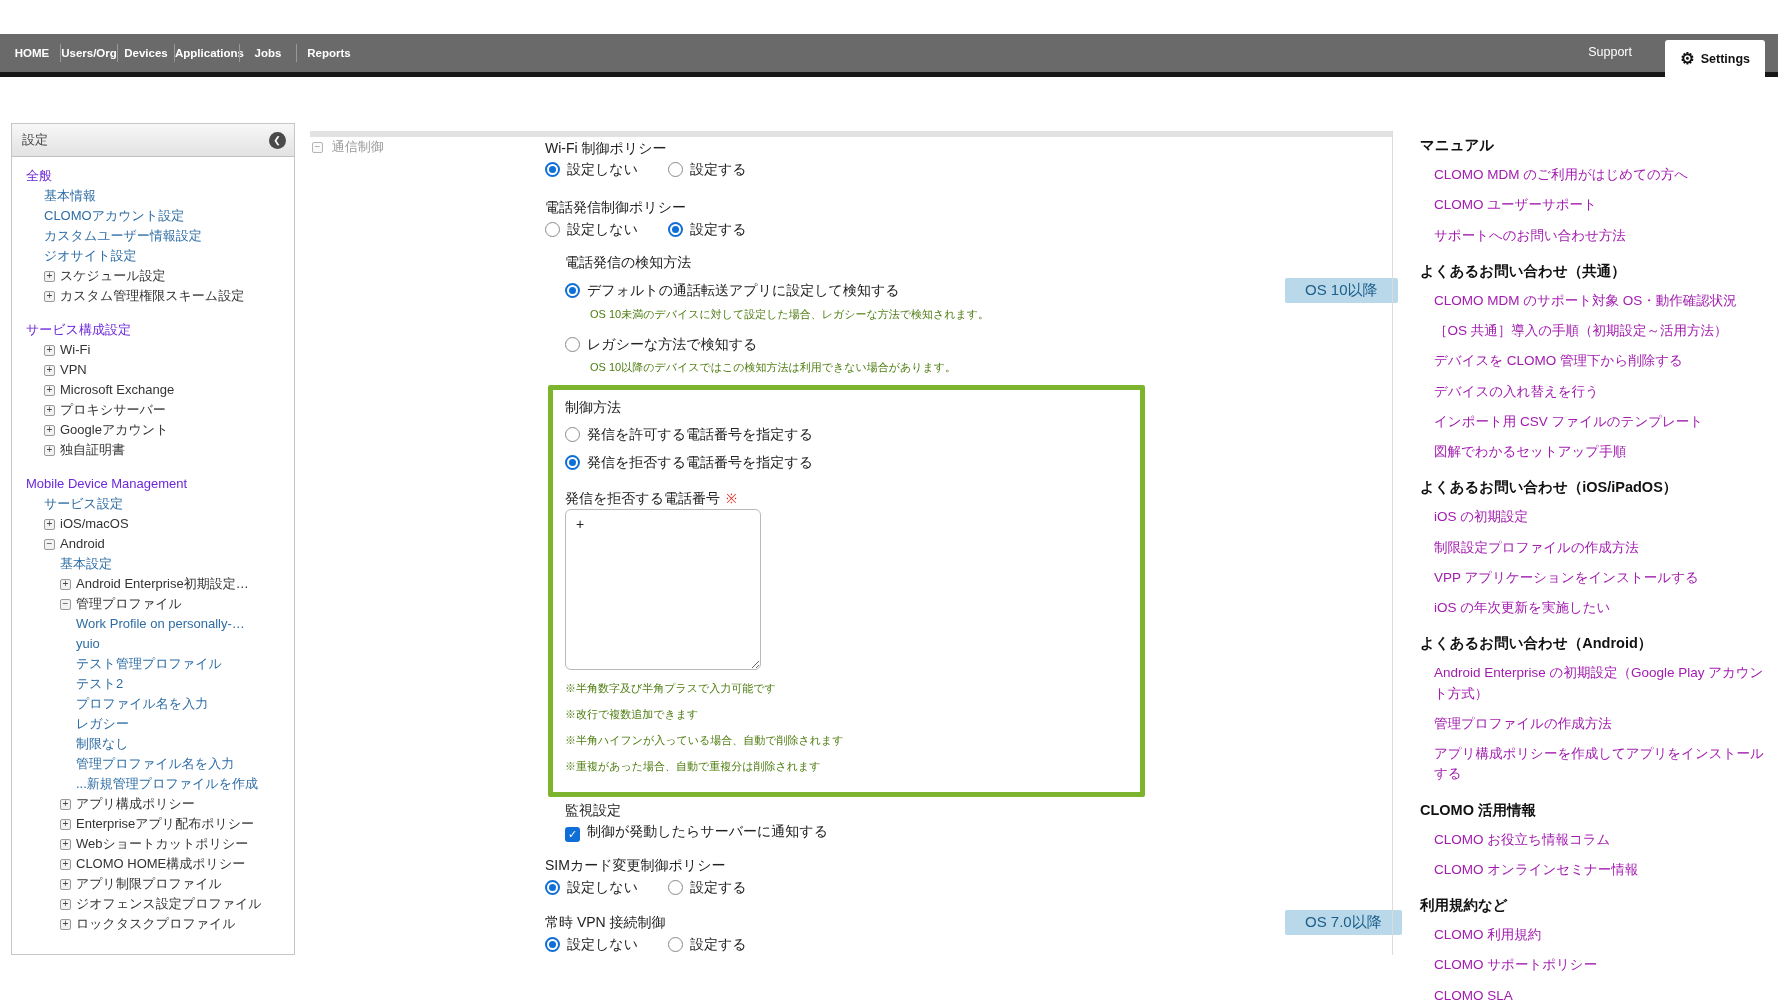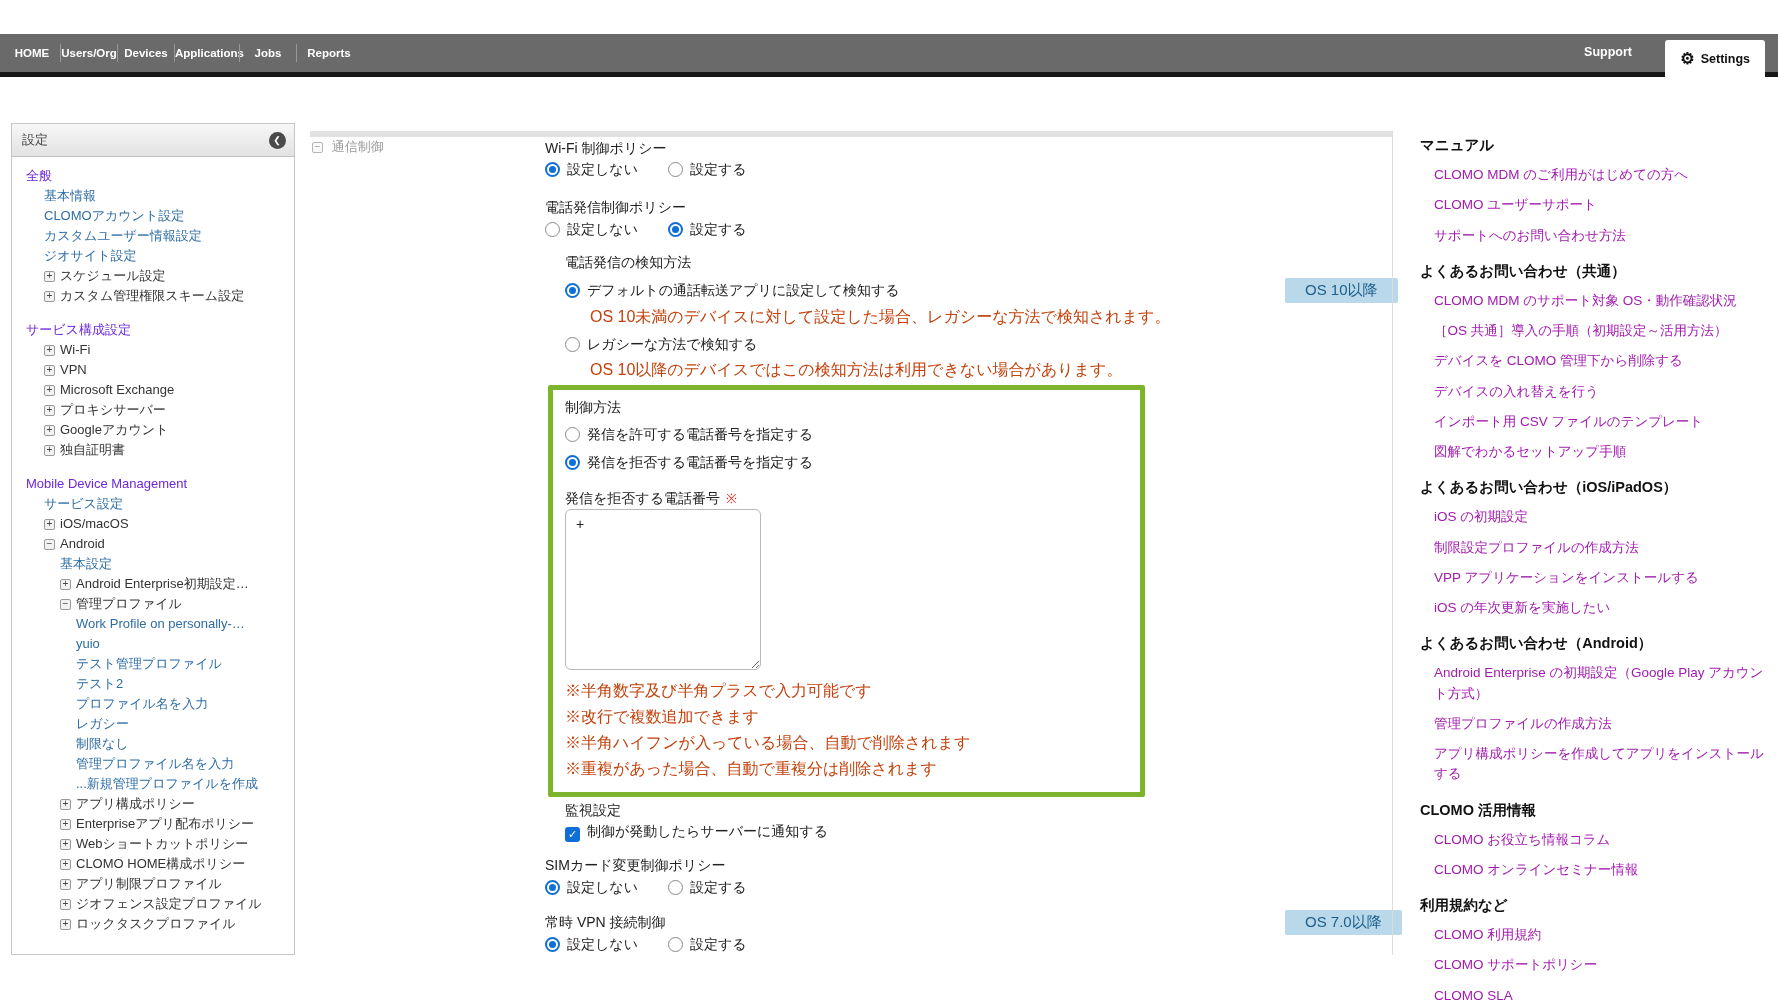--- a/index.html
+++ b/index.html
@@ -8,21 +8,21 @@
   a{text-decoration:none;cursor:pointer}
 
   
   .topbar{position:absolute;left:0;top:34px;width:100%;height:38px;background:#6a6a6a;
           display:flex;align-items:center}
   .topbar .blackstrip{position:absolute;left:0;top:38px;width:100%;height:5px;background:#171717}
   .nav-items{display:flex;align-items:center;height:100%;margin-left:4px}
   .nav-item{width:56px;text-align:center;color:#fff;font-size:11.5px;font-weight:bold;cursor:pointer}
   .nav-item.wide{width:64px}
   .nav-sep{width:1px;height:18px;background:#989898}
-  .nav-support{position:absolute;right:146px;color:#fff;font-size:12.5px;font-weight:bold;top:11px}
+  .nav-support{position:absolute;right:146px;color:#fff;font-size:12.5px;font-weight:normal;top:11px}
   .settings-tab{position:absolute;right:13px;top:6px;height:37px;background:#fff;z-index:3;
           border-radius:3px 3px 0 0;display:flex;align-items:center;gap:6px;padding:0 15px;
           color:#111;font-weight:bold;font-size:12.5px;cursor:pointer}
   .gear::before{content:"⚙";font-size:16px;line-height:1}
 
   
   .sidebar{position:absolute;left:11px;top:123px;width:284px;height:832px;box-sizing:border-box;
            border:1px solid #c6c6c6;background:#fff}
   .sb-head{height:32px;background:linear-gradient(#f7f7f7,#e2e2e2);border-bottom:1px solid #c2c2c2;
            display:flex;align-items:center;padding:0 10px;position:relative}
@@ -44,21 +44,21 @@
   .pm.plus::before{content:"+"}
   .pm.minus::before{content:"−"}
   .pm.gray{border-color:#b5b5b5;color:#9a9a9a;background:#fafafa}
 
   
   .main{position:absolute;left:310px;top:125px;width:1082px;height:845px}
   .mstrip{position:absolute;left:0;top:6px;width:1082px;height:6px;background:#e2e2e2}
   .glabel{position:absolute;left:2px;top:13px;color:#9a9a9a;font-size:13px;white-space:nowrap}
   .mrow{position:absolute;font-size:14px;color:#222;white-space:nowrap}
   .mhead{position:absolute;font-size:14px;color:#222;white-space:nowrap}
-  .gnote{position:absolute;color:#c2410c;font-size:16px;white-space:nowrap}
+  .gnote{position:absolute;color:#4d7c0f;font-size:11px;white-space:nowrap}
   .radio{display:inline-block;box-sizing:border-box;width:15px;height:15px;border-radius:50%;
          border:1px solid #8a8a8a;background:#fff;vertical-align:-3px;margin-right:7px;
          position:relative;cursor:pointer}
   .radio.on{border:2px solid #0f6fd7}
   .radio.on::after{content:"";position:absolute;left:2px;top:2px;width:7px;height:7px;
          border-radius:50%;background:#0f6fd7}
   .opt2{margin-left:26px}
   .greenbox{position:absolute;left:238px;top:260px;width:597px;height:412px;box-sizing:border-box;
             border:5px solid #7db42e;border-radius:2px}
   .badge{position:absolute;background:#b9d9ea;color:#1b5e8a;font-size:15px;padding:3px 20px;

